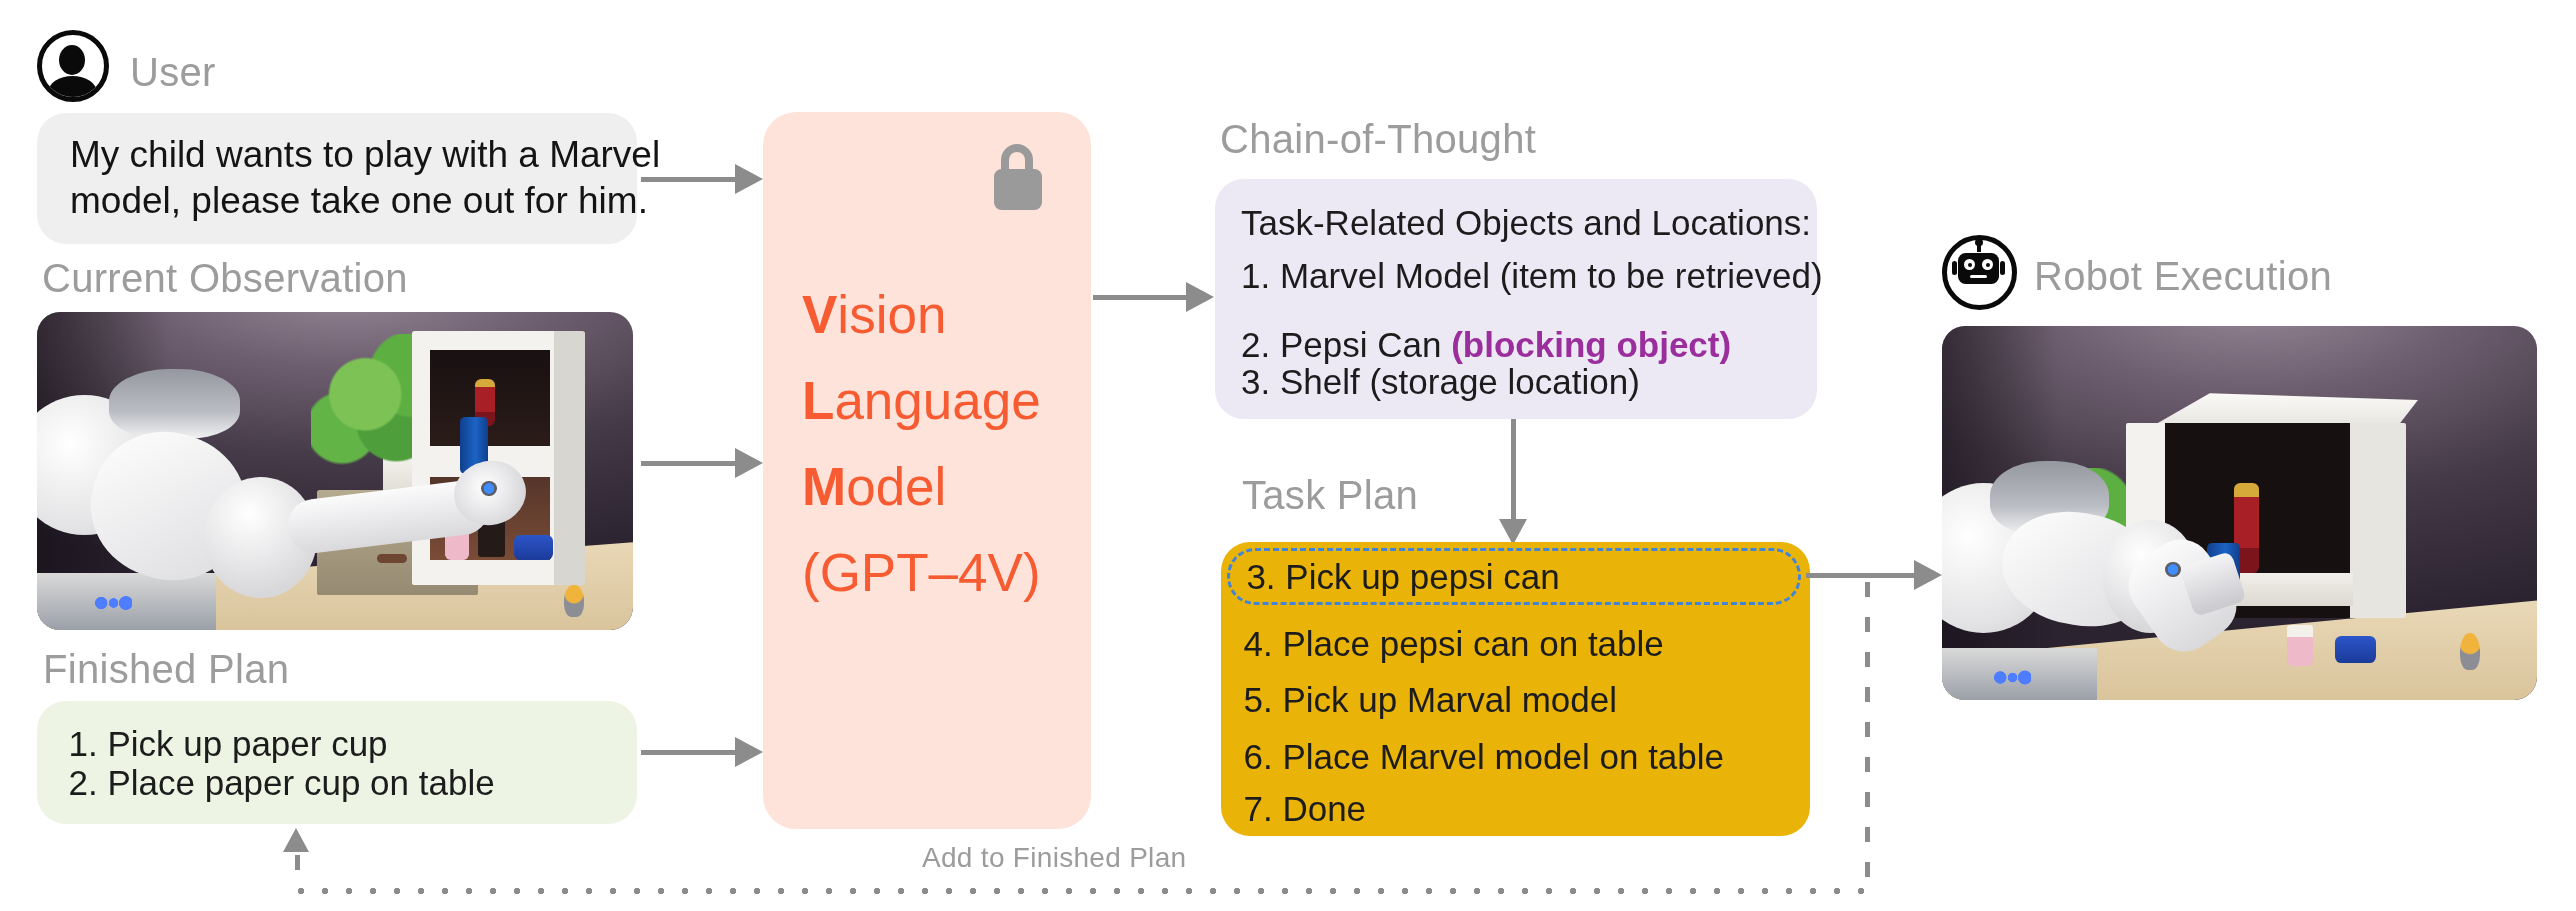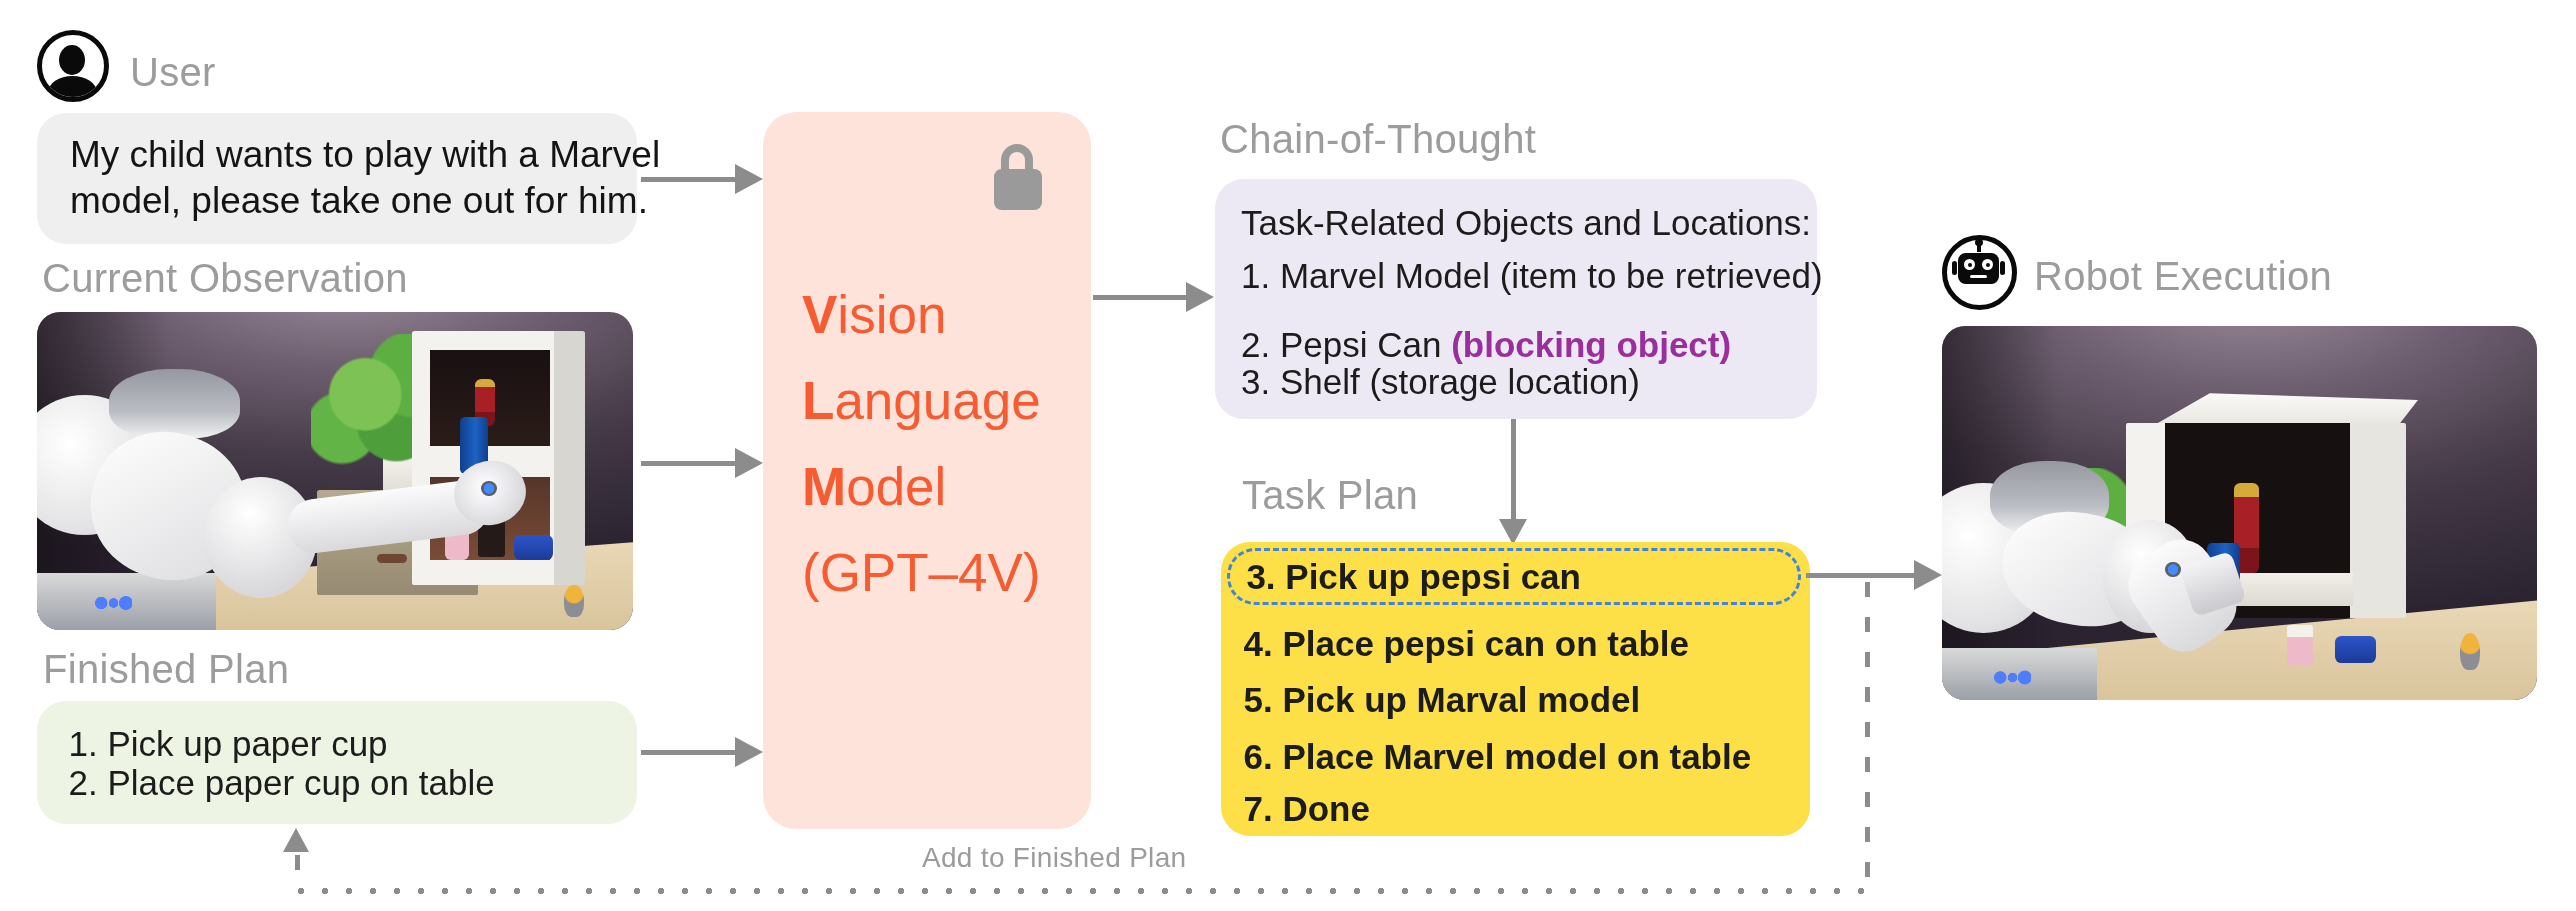--- a/index.html
+++ b/index.html
@@ -160,21 +160,21 @@
     <div class="body-text abs" style="left:26px; top:183px;">3. Shelf (storage location)</div>
   </div>
 
   <div>
     <div class="vline" style="left:1511px; top:419px; height:103px;"></div>
     <div class="arrow-head-down" style="left:1499px; top:519px;"></div>
   </div>
 
   <div class="label" style="left:1224px; top:474px;margin-left:18px;">Task Plan</div>
 
-  <div class="box" style="left:1221px; top:542px; width:589px; height:294px; background:#fde047;font-weight:bold;">
+  <div class="box" style="left:1221px; top:542px; width:589px; height:294px; background:#eab308;">
     <div class="dashed-highlight" style="left:6.4px; top:5.8px; width:574px; height:57px;">
       <span class="body-text" style="margin-left:16px;">3. Pick up pepsi can</span>
     </div>
     <div class="body-text abs" style="left:22.5px; top:82px;">4. Place pepsi can on table</div>
     <div class="body-text abs" style="left:22.5px; top:138px;">5. Pick up Marval model</div>
     <div class="body-text abs" style="left:22.5px; top:195px;">6. Place Marvel model on table</div>
     <div class="body-text abs" style="left:22.5px; top:247px;">7. Done</div>
   </div>
 
   <div>

